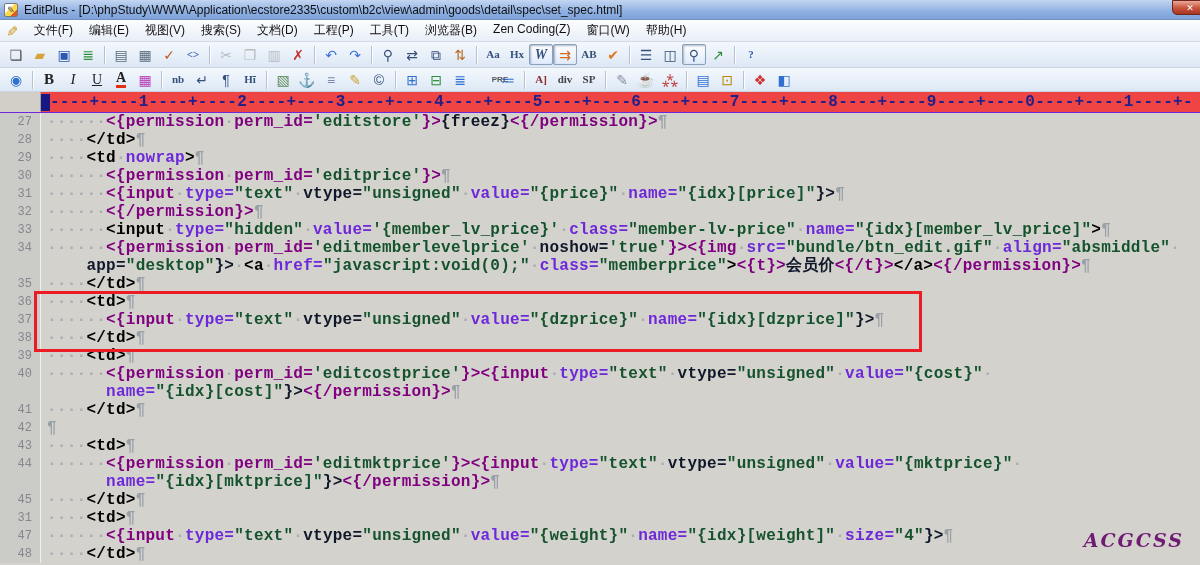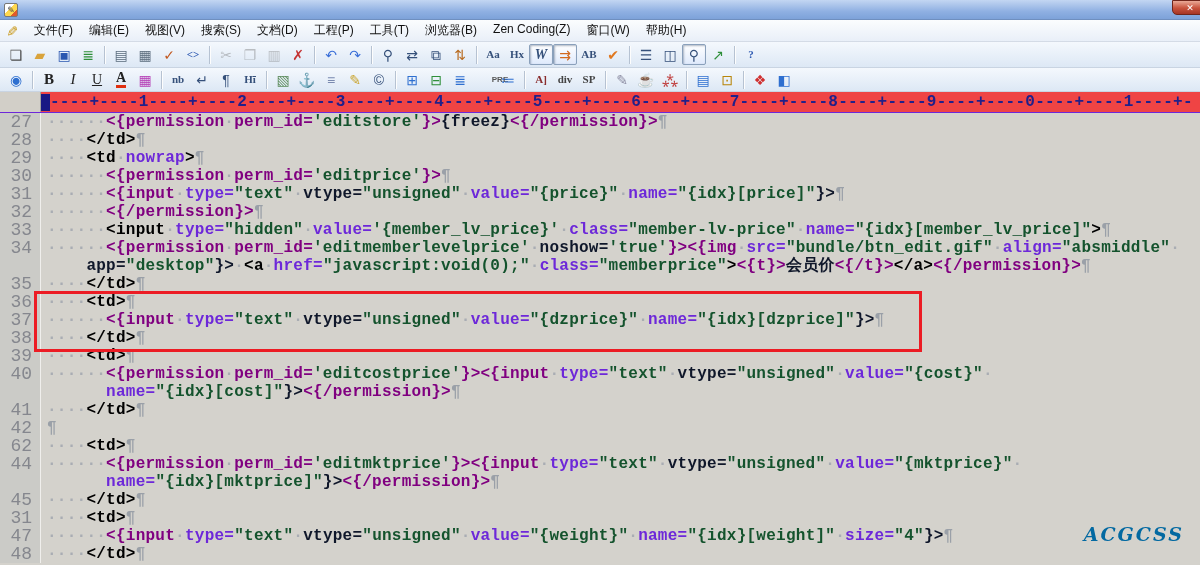--- a/index.html
+++ b/index.html
@@ -29,38 +29,39 @@
   .s-wi{font-family:"Liberation Serif",serif;font-style:italic;font-weight:bold;font-size:14px}
   .tsep{width:1px;height:18px;background:#b6c2d2;box-shadow:1px 0 0 #fdfdfd;margin:0 4px;flex:0 0 auto}
   
   .ruler{height:21px;background:#ef4444;border-bottom:1px solid #6d28d9;position:relative;overflow:hidden;font:bold 16px/19px "Liberation Mono",monospace;letter-spacing:.25px;color:#20208a}
   .ruler-gutter{position:absolute;left:0;top:0;width:41px;height:100%;background:#d2cfc8;border-right:1px solid #a2a29e}
   .cursor-block{position:absolute;left:41px;top:2px;width:9px;height:17px;background:#181884}
   .ruler-text{position:absolute;left:50px;top:1px;white-space:pre}
   
   .code-area{height:452px;position:relative;background:#d4d2cc;overflow:hidden}
   .crow{display:flex;height:18px;font:bold 16px/18px "Liberation Mono",monospace;letter-spacing:.25px;white-space:pre}
-  .ln{flex:0 0 41px;background:#cbcbc7;color:#85878e;text-align:right;padding-right:8px;font-weight:normal;font-size:18px;line-height:18px;border-right:1px solid #f0efec;font-family:"Liberation Mono",monospace;letter-spacing:0}
+  .ln{flex:0 0 41px;background:#cbcbc7;color:#85878e;text-align:right;padding-right:8px;font-weight:normal;font-size:12px;line-height:18px;border-right:1px solid #f0efec;font-family:"Liberation Mono",monospace;letter-spacing:0}
   .lc{padding-left:6px;white-space:pre}
   .c-tpl{color:#800080}
   .c-str{color:#14532d}
   .c-attr{color:#6d28d9}
   .c-tag{color:#000000}
   .c-txt{color:#0f172a}
   .c-ws{color:#a9adb3}
   .c-sp{color:#000}
   .c-pil{color:#9aa0a8}
   .red-box{position:absolute;left:34px;top:178px;width:888px;height:61px;border:3px solid #ec1c24;z-index:5}
-  .watermark{position:absolute;right:16px;bottom:20px;font-family:"DejaVu Serif",serif;font-style:italic;font-weight:bold;font-size:19px;color:#0369a1;letter-spacing:2px}
+  .watermark{position:absolute;right:16px;bottom:14px;font-family:"DejaVu Serif",serif;font-style:italic;font-weight:bold;font-size:19px;color:#701a75;letter-spacing:2px}
 </style>
 </head>
 <body>
 
 <div class="titlebar">
   <span class="app-icon">✎</span>
+  <span class="title-text">EditPlus - [D:\phpStudy\WWW\Application\ecstore2335\custom\b2c\view\admin\goods\detail\spec\set_spec.html]</span>
   <span class="close-btn">✕</span>
 </div>
 
 <div class="menubar">
   <span class="doc-icon">✎</span>
   <nav id="menus" style="display:flex">
       <span class="menu-item">文件(F)</span>
       <span class="menu-item">编辑(E)</span>
       <span class="menu-item">视图(V)</span>
       <span class="menu-item">搜索(S)</span>
@@ -290,21 +291,21 @@
       <div class="crow"><span class="ln"></span><span class="lc"><span class="tk c-sp">    </span><span class="tk c-txt">app=</span><span class="tk c-str">"desktop"</span><span class="tk c-txt">}&gt;</span><span class="tk c-ws">·</span><span class="tk c-tag">&lt;a</span><span class="tk c-ws">·</span><span class="tk c-attr">href=</span><span class="tk c-str">"javascript:void(0);"</span><span class="tk c-ws">·</span><span class="tk c-attr">class=</span><span class="tk c-str">"memberprice"</span><span class="tk c-tag">&gt;</span><span class="tk c-tpl">&lt;{t}&gt;</span><span class="tk c-txt">会员价</span><span class="tk c-tpl">&lt;{/t}&gt;</span><span class="tk c-tag">&lt;/a&gt;</span><span class="tk c-tpl">&lt;{/permission}&gt;</span><span class="tk c-pil">¶</span></span></div>
       <div class="crow"><span class="ln">35</span><span class="lc"><span class="tk c-ws">····</span><span class="tk c-tag">&lt;/td&gt;</span><span class="tk c-pil">¶</span></span></div>
       <div class="crow"><span class="ln">36</span><span class="lc"><span class="tk c-ws">····</span><span class="tk c-tag">&lt;td&gt;</span><span class="tk c-pil">¶</span></span></div>
       <div class="crow"><span class="ln">37</span><span class="lc"><span class="tk c-ws">······</span><span class="tk c-tpl">&lt;{input</span><span class="tk c-ws">·</span><span class="tk c-attr">type=</span><span class="tk c-str">"text"</span><span class="tk c-ws">·</span><span class="tk c-txt">vtype=</span><span class="tk c-str">"unsigned"</span><span class="tk c-ws">·</span><span class="tk c-attr">value=</span><span class="tk c-str">"{dzprice}"</span><span class="tk c-ws">·</span><span class="tk c-attr">name=</span><span class="tk c-str">"{idx}[dzprice]"</span><span class="tk c-txt">}&gt;</span><span class="tk c-pil">¶</span></span></div>
       <div class="crow"><span class="ln">38</span><span class="lc"><span class="tk c-ws">····</span><span class="tk c-tag">&lt;/td&gt;</span><span class="tk c-pil">¶</span></span></div>
       <div class="crow"><span class="ln">39</span><span class="lc"><span class="tk c-ws">····</span><span class="tk c-tag">&lt;td&gt;</span><span class="tk c-pil">¶</span></span></div>
       <div class="crow"><span class="ln">40</span><span class="lc"><span class="tk c-ws">······</span><span class="tk c-tpl">&lt;{permission</span><span class="tk c-ws">·</span><span class="tk c-tpl">perm_id=</span><span class="tk c-str">'editcostprice'</span><span class="tk c-tpl">}&gt;</span><span class="tk c-tpl">&lt;{input</span><span class="tk c-ws">·</span><span class="tk c-attr">type=</span><span class="tk c-str">"text"</span><span class="tk c-ws">·</span><span class="tk c-txt">vtype=</span><span class="tk c-str">"unsigned"</span><span class="tk c-ws">·</span><span class="tk c-attr">value=</span><span class="tk c-str">"{cost}"</span><span class="tk c-ws">·</span></span></div>
       <div class="crow"><span class="ln"></span><span class="lc"><span class="tk c-sp">      </span><span class="tk c-attr">name=</span><span class="tk c-str">"{idx}[cost]"</span><span class="tk c-txt">}&gt;</span><span class="tk c-tpl">&lt;{/permission}&gt;</span><span class="tk c-pil">¶</span></span></div>
       <div class="crow"><span class="ln">41</span><span class="lc"><span class="tk c-ws">····</span><span class="tk c-tag">&lt;/td&gt;</span><span class="tk c-pil">¶</span></span></div>
       <div class="crow"><span class="ln">42</span><span class="lc"><span class="tk c-pil">¶</span></span></div>
-      <div class="crow"><span class="ln">62</span><span class="lc"><span class="tk c-ws">····</span><span class="tk c-tag">&lt;td&gt;</span><span class="tk c-pil">¶</span></span></div>
+      <div class="crow"><span class="ln">43</span><span class="lc"><span class="tk c-ws">····</span><span class="tk c-tag">&lt;td&gt;</span><span class="tk c-pil">¶</span></span></div>
       <div class="crow"><span class="ln">44</span><span class="lc"><span class="tk c-ws">······</span><span class="tk c-tpl">&lt;{permission</span><span class="tk c-ws">·</span><span class="tk c-tpl">perm_id=</span><span class="tk c-str">'editmktprice'</span><span class="tk c-tpl">}&gt;</span><span class="tk c-tpl">&lt;{input</span><span class="tk c-ws">·</span><span class="tk c-attr">type=</span><span class="tk c-str">"text"</span><span class="tk c-ws">·</span><span class="tk c-txt">vtype=</span><span class="tk c-str">"unsigned"</span><span class="tk c-ws">·</span><span class="tk c-attr">value=</span><span class="tk c-str">"{mktprice}"</span><span class="tk c-ws">·</span></span></div>
       <div class="crow"><span class="ln"></span><span class="lc"><span class="tk c-sp">      </span><span class="tk c-attr">name=</span><span class="tk c-str">"{idx}[mktprice]"</span><span class="tk c-txt">}&gt;</span><span class="tk c-tpl">&lt;{/permission}&gt;</span><span class="tk c-pil">¶</span></span></div>
       <div class="crow"><span class="ln">45</span><span class="lc"><span class="tk c-ws">····</span><span class="tk c-tag">&lt;/td&gt;</span><span class="tk c-pil">¶</span></span></div>
       <div class="crow"><span class="ln">31</span><span class="lc"><span class="tk c-ws">····</span><span class="tk c-tag">&lt;td&gt;</span><span class="tk c-pil">¶</span></span></div>
       <div class="crow"><span class="ln">47</span><span class="lc"><span class="tk c-ws">······</span><span class="tk c-tpl">&lt;{input</span><span class="tk c-ws">·</span><span class="tk c-attr">type=</span><span class="tk c-str">"text"</span><span class="tk c-ws">·</span><span class="tk c-txt">vtype=</span><span class="tk c-str">"unsigned"</span><span class="tk c-ws">·</span><span class="tk c-attr">value=</span><span class="tk c-str">"{weight}"</span><span class="tk c-ws">·</span><span class="tk c-attr">name=</span><span class="tk c-str">"{idx}[weight]"</span><span class="tk c-ws">·</span><span class="tk c-attr">size=</span><span class="tk c-str">"4"</span><span class="tk c-txt">}&gt;</span><span class="tk c-pil">¶</span></span></div>
       <div class="crow"><span class="ln">48</span><span class="lc"><span class="tk c-ws">····</span><span class="tk c-tag">&lt;/td&gt;</span><span class="tk c-pil">¶</span></span></div>
     </div>
   <div class="red-box"></div>
   <div class="watermark">ACGCSS</div>
 </div>

